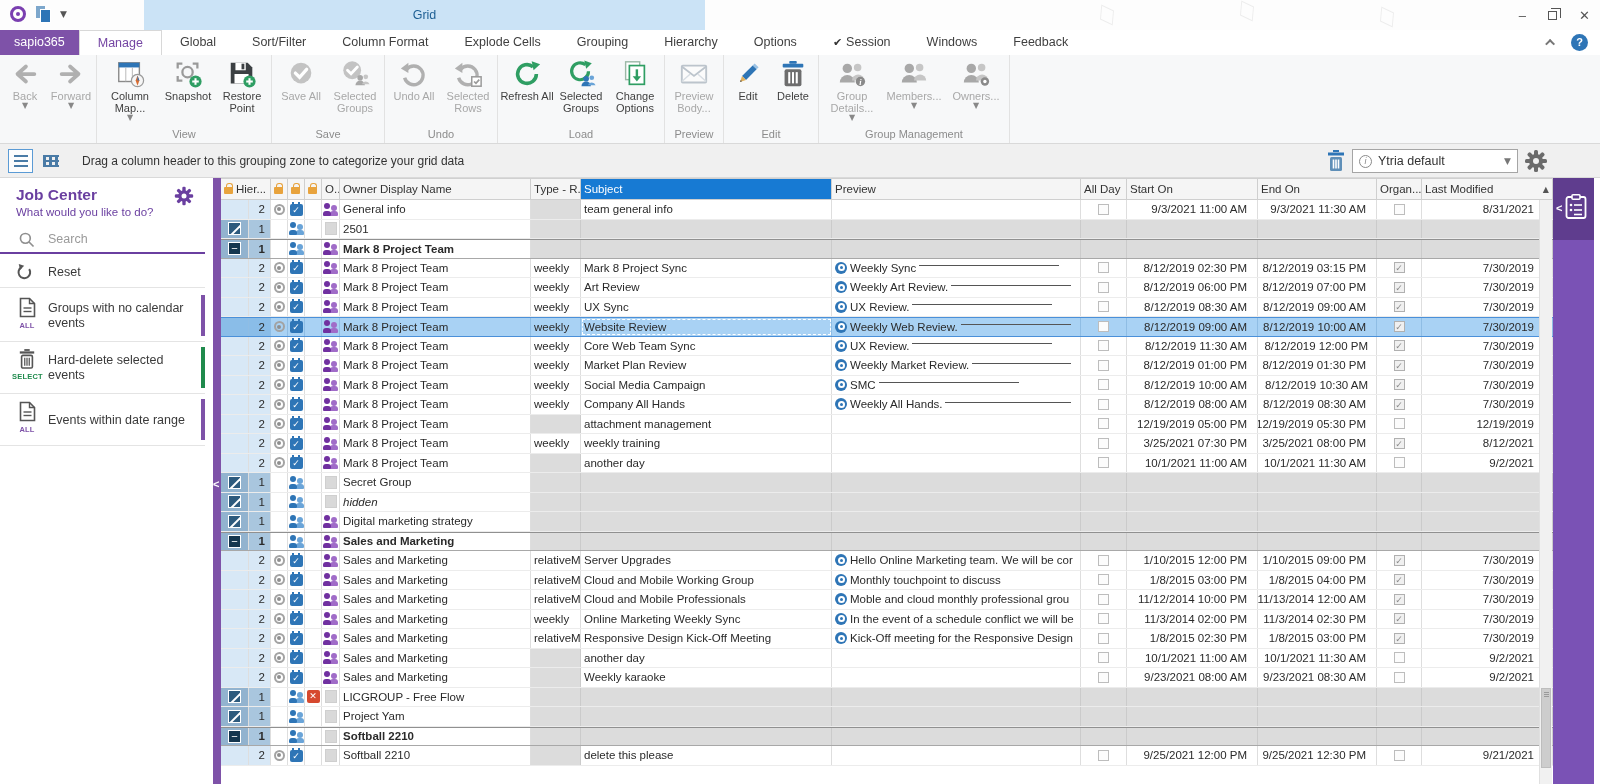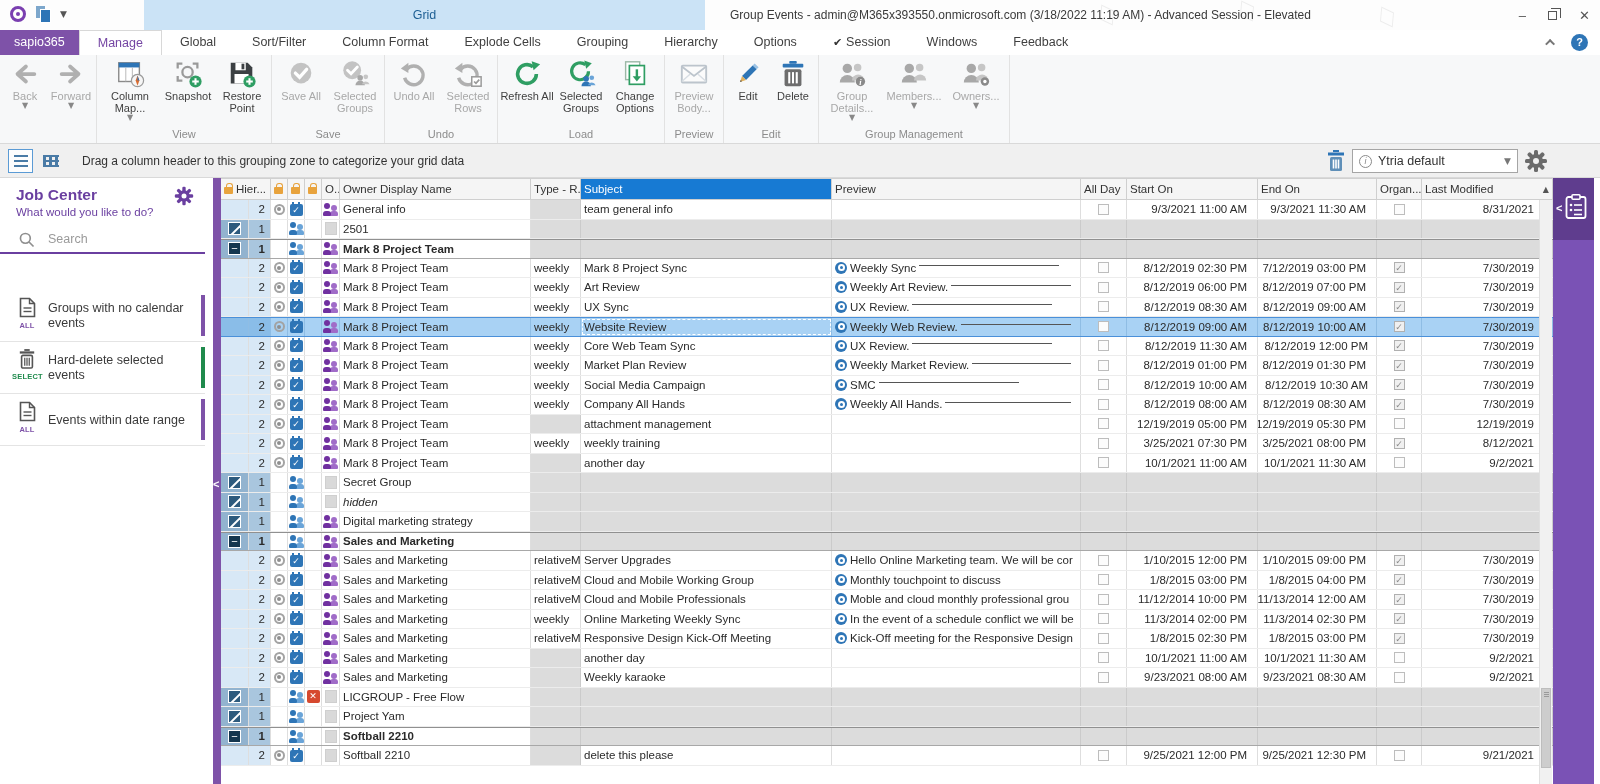--- a/index.html
+++ b/index.html
@@ -146,21 +146,20 @@
 <div id="titlebar">
   <span class="plane" style="left:1100px;top:8px"></span>
   <span class="plane" style="left:1240px;top:4px"></span>
   <span class="plane" style="left:1380px;top:10px"></span>
   <div id="qat">
     <span class="logo-ring"></span>
     <span class="copy-ic"></span>
     <span class="qat-caret glyph">▼</span>
   </div>
   <div id="grid-ctx-tab">Grid</div>
-  <div id="win-title">Group Events - admin@M365x393550.onmicrosoft.com (3/18/2022 11:19 AM) - Advanced Session - Elevated</div>
   <div id="win-controls">
     <span class="winbtn">–</span>
     <span class="restore-box"></span>
     <span class="winbtn glyph">✕</span>
   </div>
 </div>
 
 <div id="tabrow">
     <div class="tab app"><span>sapio365</span></div>
     <div class="tab active"><span>Manage</span></div>
@@ -455,20 +454,27 @@
         </g>
       </svg>
     <div id="sb-sub">What would you like to do?</div>
     <div id="sb-search">
       <svg width="18" height="18" viewBox="0 0 22 22">
           <circle cx="9" cy="9" r="6" stroke="#8f8f8f" stroke-width="2" fill="none"></circle>
           <line x1="13.5" y1="13.5" x2="19" y2="19" stroke="#8f8f8f" stroke-width="2"></line>
         </svg>
       <span class="ph">Search</span>
     </div>
+    <div id="sb-reset">
+      <svg width="20" height="20" viewBox="0 0 24 24">
+          <path d="M17 8.5 a7 7 0 1 1 -9.5-2" fill="none" stroke="#555" stroke-width="2.4"></path>
+          <polygon points="4.5,2.5 11,4.5 6,9.5" fill="#555"></polygon>
+        </svg>
+      <span class="lbl">Reset</span>
+    </div>
     <div id="job-items">
         <div class="jobitem" style="top: 112px; height: 52px;">
           <div class="icw"><svg width="17" height="21" viewBox="0 0 17 21">
               <path d="M1.5 1.5 h9 l5 5 v13 h-14 z" fill="#fff" stroke="#555" stroke-width="1.6"></path>
               <path d="M10.5 1.5 v5 h5" fill="none" stroke="#555" stroke-width="1.4"></path>
               <line x1="4.5" y1="11" x2="12.5" y2="11" stroke="#555" stroke-width="1.4"></line>
               <line x1="4.5" y1="14.5" x2="12.5" y2="14.5" stroke="#555" stroke-width="1.4"></line>
             </svg><span class="badge" style="color: rgb(126, 82, 168);">ALL</span></div>
           <div class="lbl">Groups with no calendar events</div>
           <div class="accent" style="background: rgb(126, 82, 168);"></div>
@@ -662,21 +668,21 @@
           <div class="gcell " style="width: 251px;">Mark 8 Project Sync</div>
           <div class="gcell " style="width: 249px;">
             <span class="peye"></span>
             <span>Weekly Sync</span>
             <span class="pline"></span>
           </div>
           <div class="gcell ctr" style="width: 46px;">
             <span class="cb"></span>
           </div>
           <div class="gcell rt" style="width: 131px; padding-right: 10px;">8/12/2019 02:30 PM</div>
-          <div class="gcell rt" style="width: 119px; padding-right: 10px;">7/12/2019 03:00 PM</div>
+          <div class="gcell rt" style="width: 119px; padding-right: 10px;">8/12/2019 03:15 PM</div>
           <div class="gcell ctr" style="width: 45px;">
             <span class="cb checked"></span>
           </div>
           <div class="gcell rt" style="width: 131px; padding-right: 18px;">7/30/2019</div>
         </div>
         <div class="grow">
           <div class="gcell h2sel" style="width: 28px;"></div>
           <div class="gcell h2sel rt" style="width: 22px; padding-right: 5px;">
             <span class="hiernum">2</span>
           </div>

